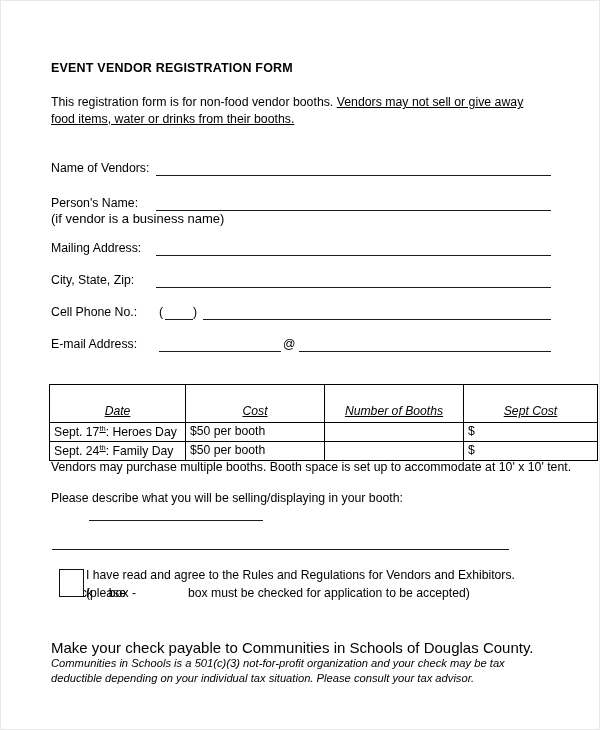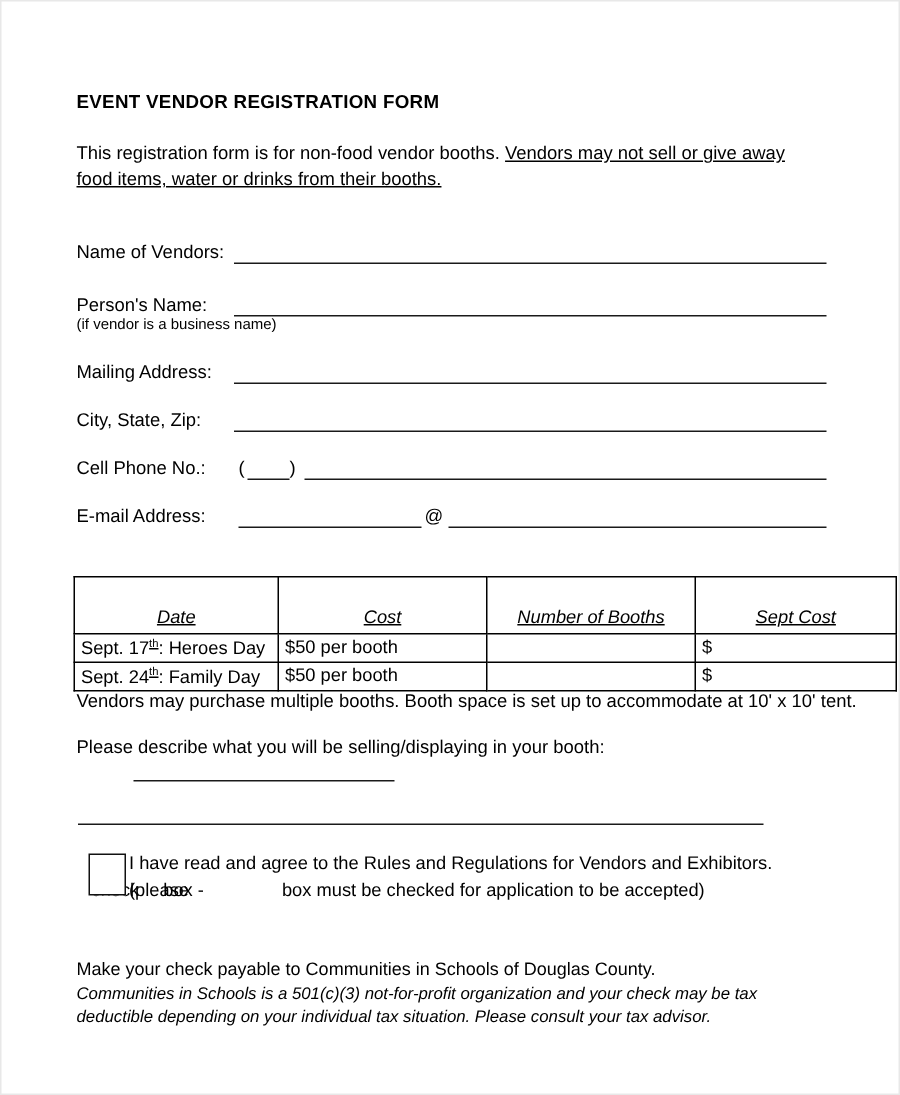--- a/index.html
+++ b/index.html
@@ -60,21 +60,21 @@
   .field-label {
     position: absolute;
     left: 0;
     top: 0;
     font-size: 12.3px;
     white-space: nowrap;
   }
   .field-sublabel {
     position: absolute;
     left: 50px;
-    font-size: 10px;
+    font-size: 13px;
     white-space: nowrap;
     color: #000;
   }
   .rule {
     position: absolute;
     border-bottom: 1.3px solid #1a1a1a;
     height: 0;
   }
 
   
@@ -167,21 +167,21 @@
     z-index: 1;
     white-space: nowrap;
   }
   .agree-line2 .gap { display: inline-block; width: 52px; }
 
   
   .footer-main {
     position: absolute;
     left: 50px;
     top: 638px;
-    font-size: 12px;
+    font-size: 15px;
     white-space: nowrap;
   }
   .footer-italic {
     position: absolute;
     left: 50px;
     top: 655px;
     width: 492px;
     font-size: 11.2px;
     font-style: italic;
     line-height: 15px;

